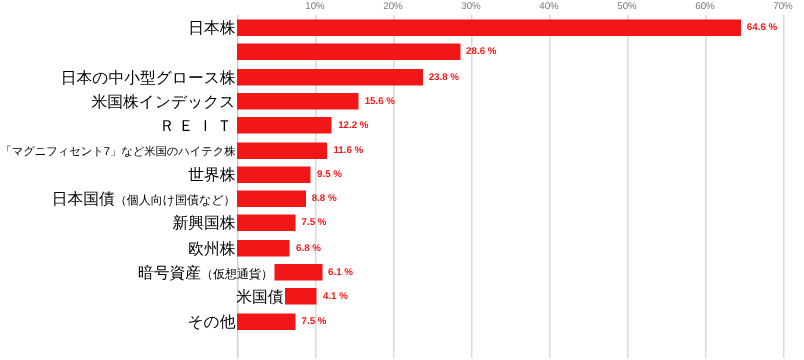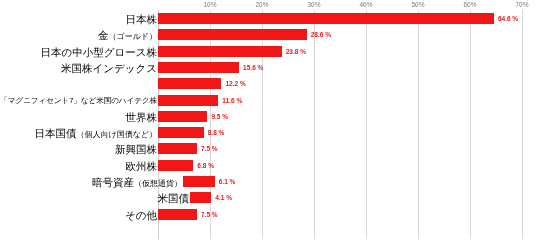--- a/index.html
+++ b/index.html
@@ -148,35 +148,35 @@
       </div>
   </div>
 
   <div class="rows" id="rows">
       <div class="row" style="top: 1px;">
         <div class="cat-label"><span>日本株</span></div>
         <div class="bar" style="width: 335.92px;"></div>
         <div class="bar-value" style="left: 497.92px;">64.6 %</div>
       </div>
       <div class="row" style="top: 17.3px;">
-        <div class="cat-label"><span>金</span><span class="sub">（ゴールド）</span></div>
         <div class="bar" style="width: 148.72px;"></div>
         <div class="bar-value" style="left: 310.72px;">28.6 %</div>
       </div>
       <div class="row" style="top: 49.9px;">
         <div class="cat-label"><span>米国株インデックス</span></div>
         <div class="bar" style="width: 81.12px;"></div>
         <div class="bar-value" style="left: 243.12px;">15.6 %</div>
       </div>
       <div class="row" style="top: 33.6px;">
         <div class="cat-label"><span>日本の中小型グロース株</span></div>
         <div class="bar" style="width: 123.76px;"></div>
         <div class="bar-value" style="left: 285.76px;">23.8 %</div>
       </div>
       <div class="row" style="top: 66.2px;">
+        <div class="cat-label spaced"><span>ＲＥＩＴ</span></div>
         <div class="bar" style="width: 63.44px;"></div>
         <div class="bar-value" style="left: 225.44px;">12.2 %</div>
       </div>
       <div class="row" style="top: 82.5px; text-decoration: underline;">
         <div class="cat-label wide"><span>「マグニフィセント7」など米国のハイテク株</span></div>
         <div class="bar" style="width: 60.32px;"></div>
         <div class="bar-value" style="left: 222.32px;">11.6 %</div>
       </div>
       <div class="row" style="top: 98.8px;">
         <div class="cat-label"><span>世界株</span></div>

